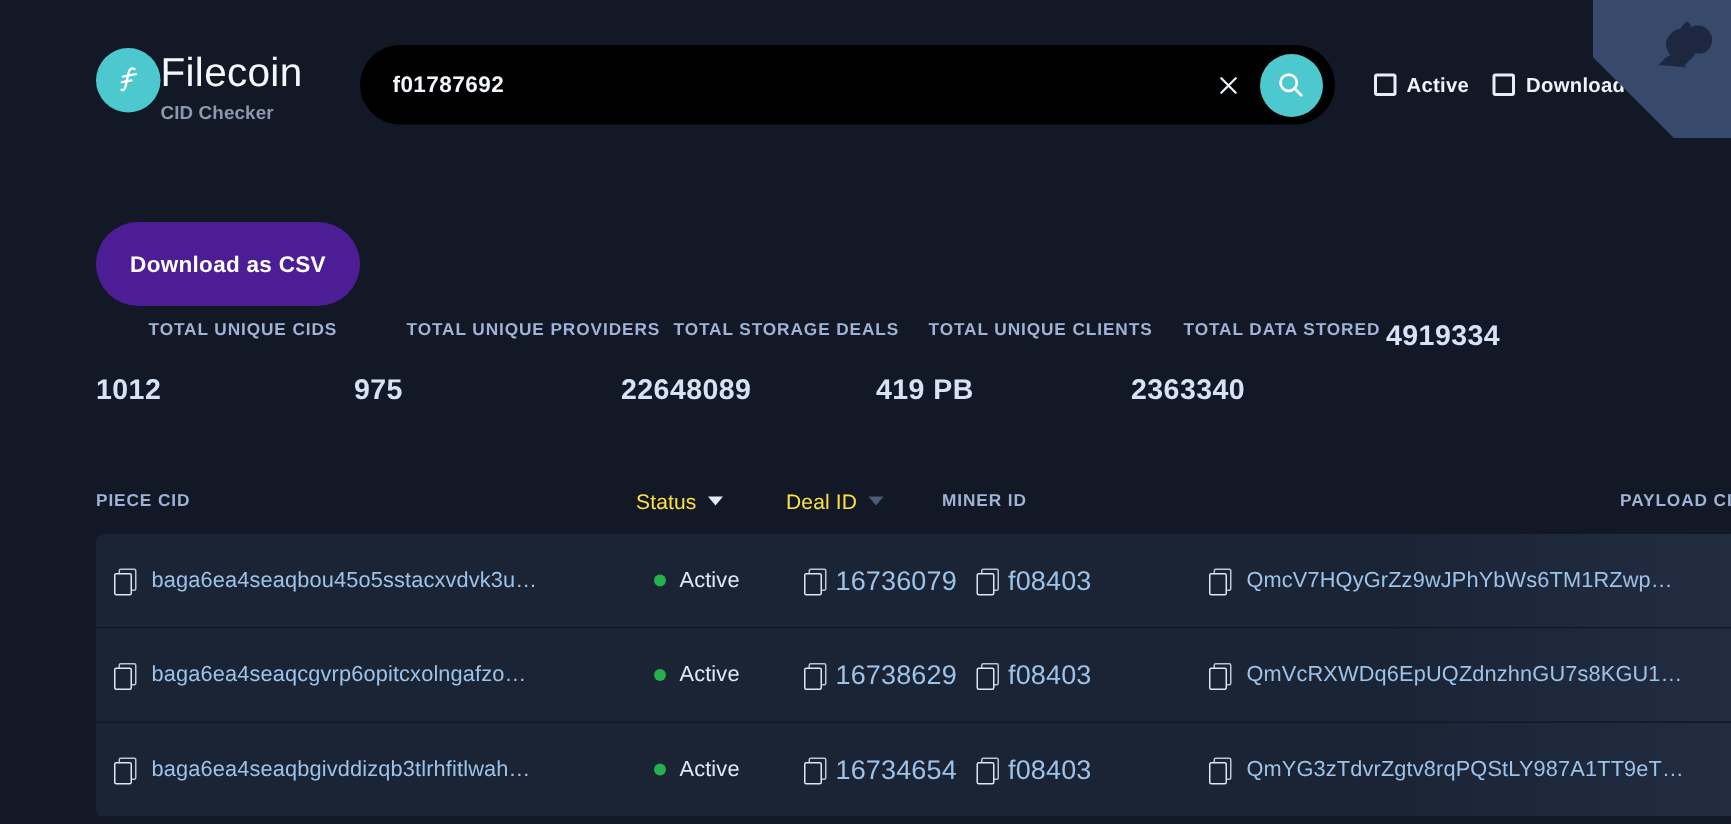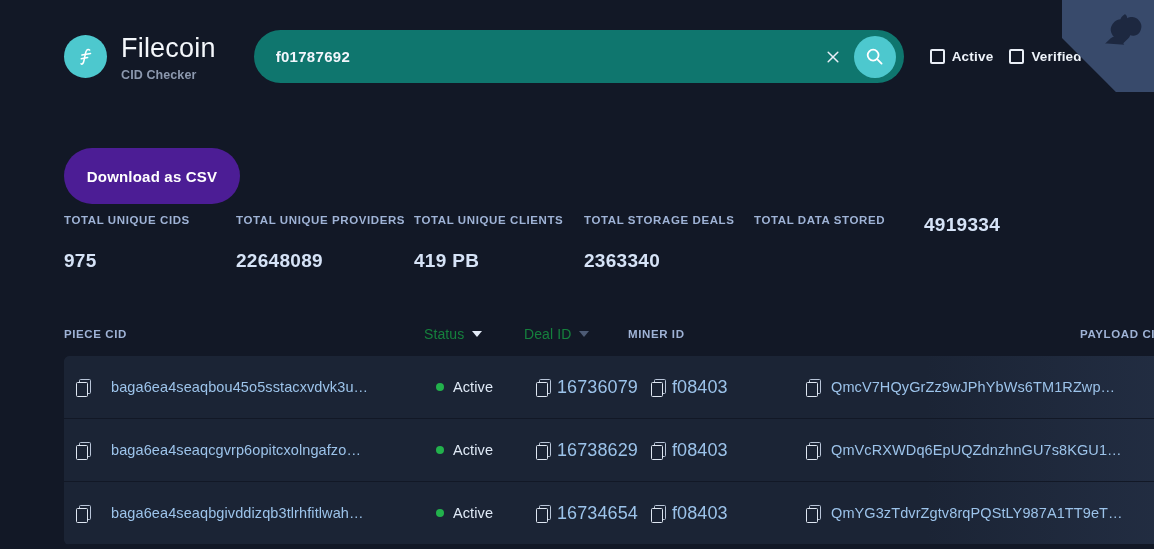--- a/index.html
+++ b/index.html
@@ -53,22 +53,20 @@
     width: 1154px;
     height: 113px;
     display: flex;
     align-items: center;
     padding-left: 64px;
     z-index: 10;
   }
 
   #brand {
     display: flex;
-    align-items: center;
-    gap: 14px;
     flex: 0 0 auto;
   }
   #brand-logo {
     width: 43px;
     height: 43px;
     border-radius: 50%;
     background: #4dc8ce;
     display: flex;
     align-items: center;
     justify-content: center;
@@ -89,21 +87,21 @@
     color: #8c98ae;
     letter-spacing: 0.1px;
     margin-top: 5px;
   }
 
   
   #search-wrap {
     margin-left: 38px;
     width: 650px;
     height: 53px;
-    background: #0f766e;
+    background: #000000;
     border-radius: 28px;
     display: flex;
     align-items: center;
     padding: 0 8px 0 22px;
     flex: 0 0 auto;
   }
   #search-input {
     flex: 1 1 auto;
     background: transparent;
     border: none;
@@ -200,20 +198,21 @@
     grid-template-columns: 172px 178px 170px 170px 170px 166px;
     z-index: 10;
   }
   .stat-label {
     font-size: 11.5px;
     font-weight: 700;
     color: #9fb3d6;
     letter-spacing: 0.6px;
     white-space: nowrap;
     padding-bottom: 24px;
+    margin-left: 35px;
   }
   .stat-value {
     font-size: 19px;
     font-weight: 700;
     color: #d6e3f7;
     letter-spacing: 0.3px;
     white-space: nowrap;
   }
 
   
@@ -237,21 +236,21 @@
     letter-spacing: 0.6px;
     white-space: nowrap;
     display: flex;
     align-items: center;
     gap: 8px;
   }
   .th.sortable {
     font-size: 14px;
     font-weight: 400;
     letter-spacing: 0.1px;
-    color: #15803d;
+    color: #fde047;
     cursor: pointer;
     text-transform: none;
   }
   .th .caret {
     width: 0; height: 0;
     border-left: 5px solid transparent;
     border-right: 5px solid transparent;
     border-top: 6px solid #e3ebf7;
   }
   .th .caret.dim { border-top-color: #4d5b75; }
@@ -270,21 +269,21 @@
   }
   .row {
     display: flex;
     align-items: center;
     height: 63px;
     border-bottom: 1px solid #121826;
     padding-left: 12px;
     background: linear-gradient(90deg, #1b2435 0%, #1b2435 78%, #222d42 100%);
   }
   .cell { display: flex; align-items: center; }
-  .c-piece   { width: 360px; gap: 20px; }
+  .c-piece   { width: 360px; gap: 10px; }
   .c-status  { width: 100px; gap: 9px; }
   .c-dealid  { width: 104px; gap: 6px; }
   .c-miner   { width: 160px; gap: 6px; padding-left: 11px; }
   .c-payload { flex: 1 1 auto; gap: 10px; padding-left: 6px; }
 
   .copy-icon {
     width: 15px;
     height: 17px;
     position: relative;
     flex: 0 0 auto;
@@ -380,36 +379,37 @@
     </button>
   </div>
 
   <div id="filters">
     <label class="filter">
       <span class="box"></span>
       <span class="lbl">Active</span>
     </label>
     <label class="filter">
       <span class="box"></span>
-      <span class="lbl">Verified</span>
+      <span class="lbl">Download</span>
     </label>
   </div>
 
 </div>
 
 <button id="download-btn">Download as CSV</button>
 
 <div id="stats">
   <div class="stat-label">TOTAL UNIQUE CIDS</div>
   <div class="stat-label">TOTAL UNIQUE PROVIDERS</div>
+  <div class="stat-label">TOTAL STORAGE DEALS</div>
   <div class="stat-label">TOTAL UNIQUE CLIENTS</div>
-  <div class="stat-label">TOTAL STORAGE DEALS</div>
   <div class="stat-label">TOTAL DATA STORED</div>
 
   <div class="stat-value">4919334</div>
+  <div class="stat-value">1012</div>
   <div class="stat-value">975</div>
   <div class="stat-value">22648089</div>
   <div class="stat-value">419 PB</div>
   <div class="stat-value">2363340</div>
 </div>
 
 <div id="table">
 
   <div id="thead">
     <div class="th th-piece">PIECE CID</div>

